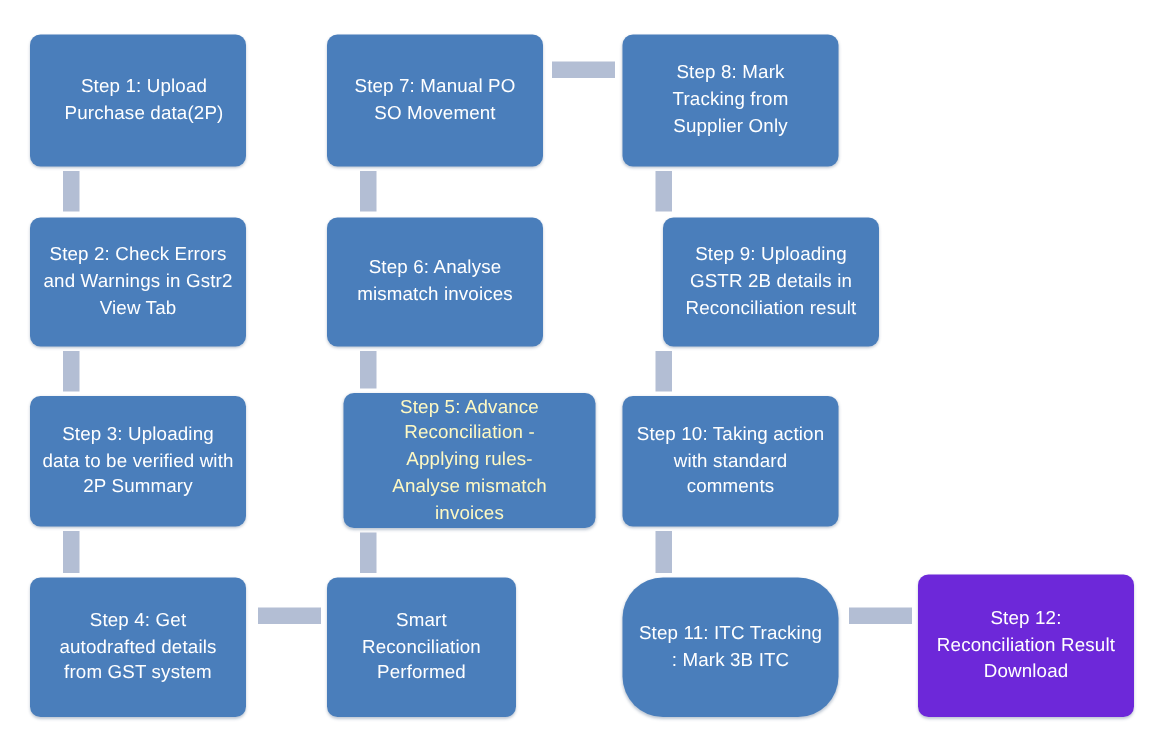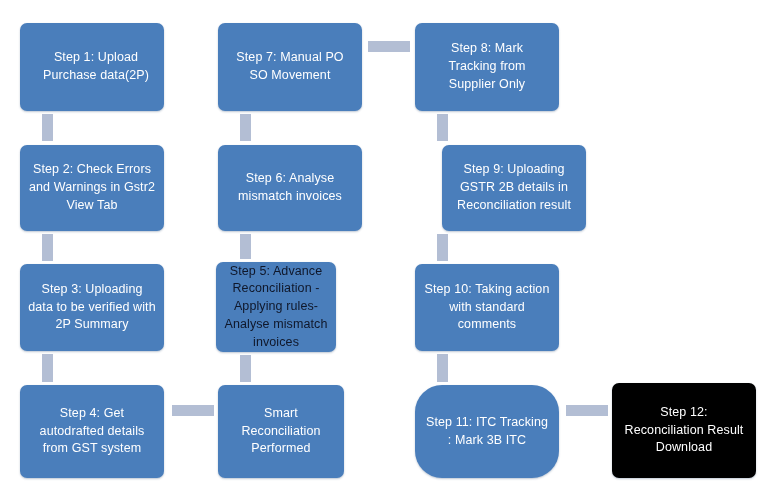--- a/index.html
+++ b/index.html
@@ -89,21 +89,21 @@
 from GST system</span>
     </div>
     <div class="node" style="left: 218px; top: 23px; width: 144px; height: 88px; background: rgb(74, 126, 187); color: rgb(255, 255, 255); text-align: center;">
       <span class="node-label">Step 7: Manual PO
 SO Movement</span>
     </div>
     <div class="node" style="left: 218px; top: 145px; width: 144px; height: 86px; background: rgb(74, 126, 187); color: rgb(255, 255, 255);">
       <span class="node-label">Step 6: Analyse
 mismatch invoices</span>
     </div>
-    <div class="node" style="left: 216px; top: 262px; width: 120px; height: 90px; background: rgb(74, 126, 187); color: #0f172a;">
+    <div class="node" style="left: 229px; top: 262px; width: 168px; height: 90px; background: rgb(74, 126, 187); color: #fef9c3;">
       <span class="node-label">Step 5: Advance
 Reconciliation -
 Applying rules-
 Analyse mismatch
 invoices</span>
     </div>
     <div class="node" style="left: 218px; top: 385px; width: 126px; height: 93px; background: rgb(74, 126, 187); color: rgb(255, 255, 255);">
       <span class="node-label">Smart Reconciliation
 Performed</span>
     </div>
@@ -119,18 +119,18 @@
     </div>
     <div class="node" style="left: 415px; top: 264px; width: 144px; height: 87px; background: rgb(74, 126, 187); color: rgb(255, 255, 255);">
       <span class="node-label">Step 10: Taking action
 with standard
 comments</span>
     </div>
     <div class="node" style="left: 415px; top: 385px; width: 144px; height: 93px; background: rgb(74, 126, 187); color: rgb(255, 255, 255); border-radius: 27px;">
       <span class="node-label">Step 11: ITC Tracking
 : Mark 3B ITC</span>
     </div>
-    <div class="node" style="left: 612px; top: 383px; width: 144px; height: 95px; background: #000000; color: rgb(255, 255, 255);">
+    <div class="node" style="left: 612px; top: 383px; width: 144px; height: 95px; background: #6d28d9; color: rgb(255, 255, 255);">
       <span class="node-label">Step 12:
 Reconciliation Result
 Download</span>
     </div>
   </div>
 
 </body></html>

